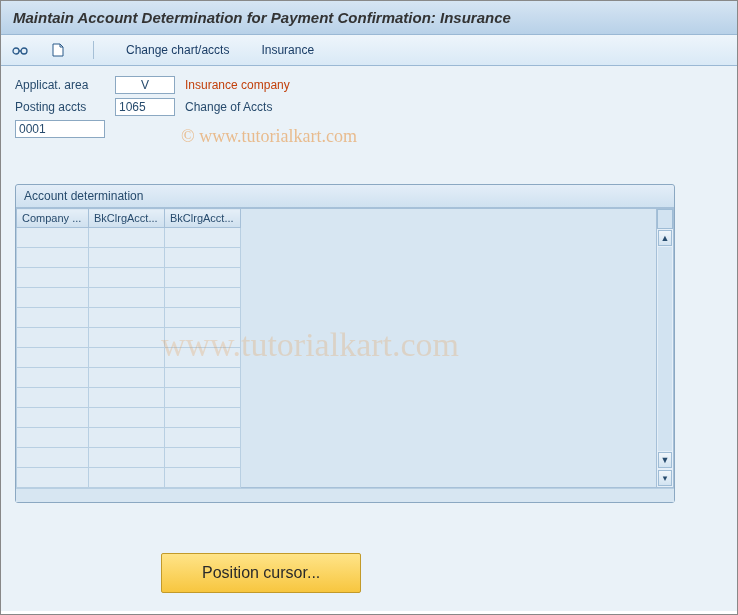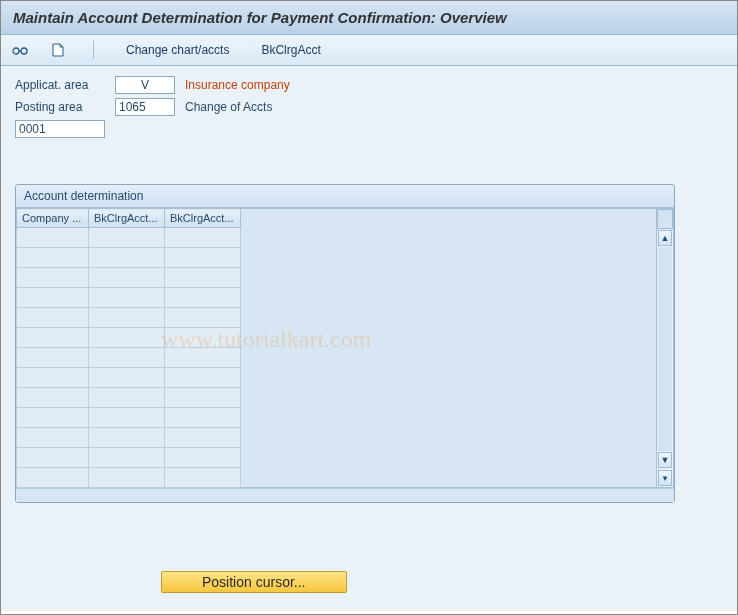--- a/index.html
+++ b/index.html
@@ -118,66 +118,66 @@
     .corner-box {
       width:16px; height:20px; background:#d2e3f1; border:1px solid #9fbcd5;
       margin:0 auto;
     }
     .hscroll {
       height:14px; background:#d7e6f2; border-top:1px solid #b8cfe2;
     }
     .position-btn {
       position:absolute; left:160px; bottom:18px;
       background: linear-gradient(to bottom,#ffe488,#f7c63f);
-      border:1px solid #c29a2a; padding:2px 40px; cursor:pointer;
-      color:#2a2a2a; font-size:14px; border-radius:2px;
+      border:1px solid #c29a2a; padding:10px 40px; cursor:pointer;
+      color:#2a2a2a; font-size:16px; border-radius:2px;
     }
     .watermark {
       position:absolute; top:60px; left:180px; color:#e89848; opacity:0.6;
       font-size:18px; pointer-events:none; font-family: Georgia, serif;
     }
     .watermark-big {
       position:absolute; top:260px; left:160px; color:#e89848; opacity:0.25;
-      font-size:24px; pointer-events:none; font-family: Georgia, serif;
+      font-size:34px; pointer-events:none; font-family: Georgia, serif;
     }
   </style>
 </head>
 <body>
 
 <div class="title-bar">
-  <h1>Maintain Account Determination for Payment Confirmation: Overview</h1>
+  <h1>Maintain Account Determination for Payment Confirmation: Insurance</h1>
 </div>
 
 <div class="toolbar">
   <span class="toolbar-icon">
     <svg width="16" height="12" viewBox="0 0 16 12">
         <circle cx="4" cy="7" r="3" fill="none" stroke="#2a5a8a" stroke-width="1.3"></circle>
         <circle cx="12" cy="7" r="3" fill="none" stroke="#2a5a8a" stroke-width="1.3"></circle>
         <path d="M7 7h2" stroke="#2a5a8a" stroke-width="1.3"></path>
       </svg>
   </span>
   <span class="toolbar-icon">
     <svg width="12" height="14" viewBox="0 0 12 14">
         <path d="M1 1h7l3 3v9H1z" fill="#fff" stroke="#2a5a8a" stroke-width="1"></path>
         <path d="M8 1v3h3" fill="none" stroke="#2a5a8a" stroke-width="1"></path>
       </svg>
   </span>
   <span class="toolbar-sep"></span>
   <span class="toolbar-link">Change chart/accts</span>
-  <span class="toolbar-link">BkClrgAcct</span>
+  <span class="toolbar-link">Insurance</span>
 </div>
 
 <div class="content">
 
   <div class="form-grid">
     <span class="form-label">Applicat. area</span>
     <input class="form-input center" value="V" style="">
     <span class="form-desc">Insurance company</span>
 
-    <span class="form-label">Posting area</span>
+    <span class="form-label">Posting accts</span>
     <input class="form-input" value="1065" style="">
 
     <span class="form-label">Change of Accts</span>
     <input class="form-input" value="0001" style="">
     <span></span>
   </div>
 
   <div class="panel">
     <div class="panel-title">Account determination</div>
     <div class="table-wrap">
@@ -264,14 +264,15 @@
         <div class="scroll-track"></div>
         <div class="scroll-btn">▼</div>
         <div class="scroll-btn">▾</div>
       </div>
     </div>
     <div class="hscroll"></div>
   </div>
 
   <button class="position-btn">Position cursor...</button>
 
+  <div class="watermark">© www.tutorialkart.com</div>
   <div class="watermark-big">www.tutorialkart.com</div>
 </div>
 
 </body></html>

